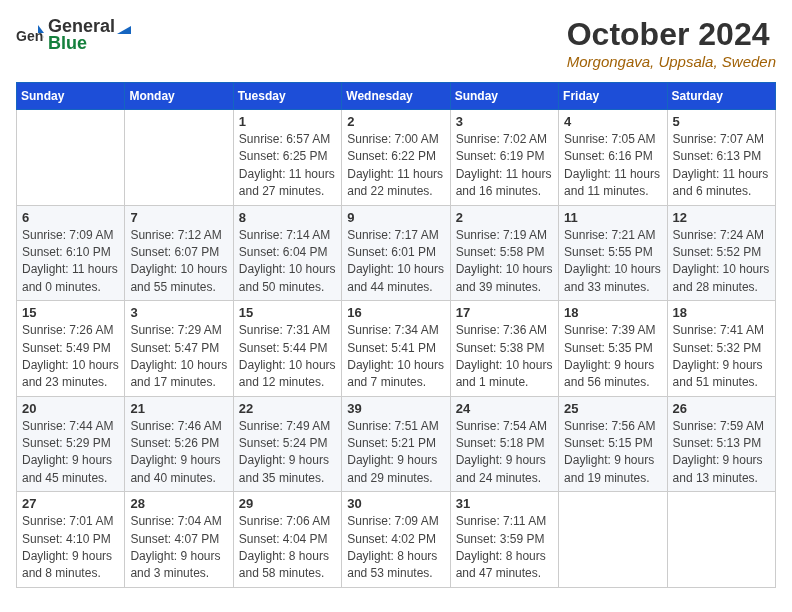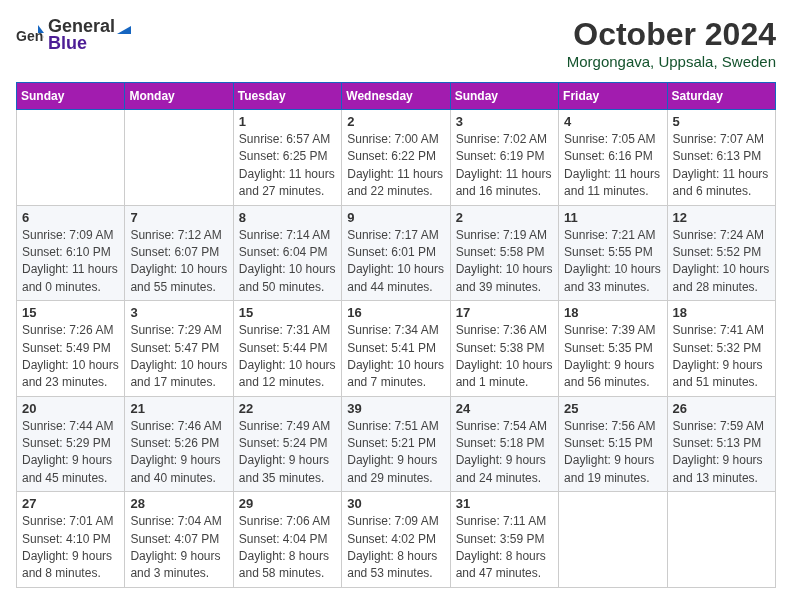--- a/index.html
+++ b/index.html
@@ -24,38 +24,38 @@
     .logo-text-general {
       font-size: 18px;
       font-weight: bold;
       color: #333;
     }
     .logo-icon {
       width: 28px;
       height: 28px;
     }
     .title-block {
-      text-align: right;
     }
     .month-title {
       font-size: 32px;
       font-weight: bold;
       color: #333;
     }
     .location-title {
       font-size: 15px;
-      color: #14532d;
+      color: #a16207;
+      font-style: italic;
     }
     table {
       width: 100%;
       border-collapse: collapse;
       table-layout: fixed;
     }
     thead th {
-      background-color: #a21caf;
+      background-color: #1d4ed8;
       color: #fff;
       font-size: 12px;
       font-weight: bold;
       padding: 6px 4px;
       text-align: left;
       border: 1px solid #1565c0;
     }
     tbody td {
       vertical-align: top;
       border: 1px solid #ccc;
@@ -94,21 +94,21 @@
       <text x="0" y="20" font-size="14" font-weight="bold" fill="#333">General</text>
       <polygon points="22,4 28,12 22,12" fill="#1565c0"></polygon>
     </svg>
     <div>
       <div style="display:flex;align-items:center;gap:0;">
         <span class="logo-text-general">General</span>
         <svg width="18" height="18" viewBox="0 0 18 18">
           <polygon points="2,16 16,8 16,16" fill="#1565c0"></polygon>
         </svg>
       </div>
-      <div style="color:#4c1d95;font-size:18px;font-weight:bold;margin-top:-4px;">Blue</div>
+      <div style="color:#15803d;font-size:18px;font-weight:bold;margin-top:-4px;">Blue</div>
     </div>
   </div>
   <div class="title-block">
     <div class="month-title">October 2024</div>
     <div class="location-title">Morgongava, Uppsala, Sweden</div>
   </div>
 </div>
 
 <table>
   <thead>

